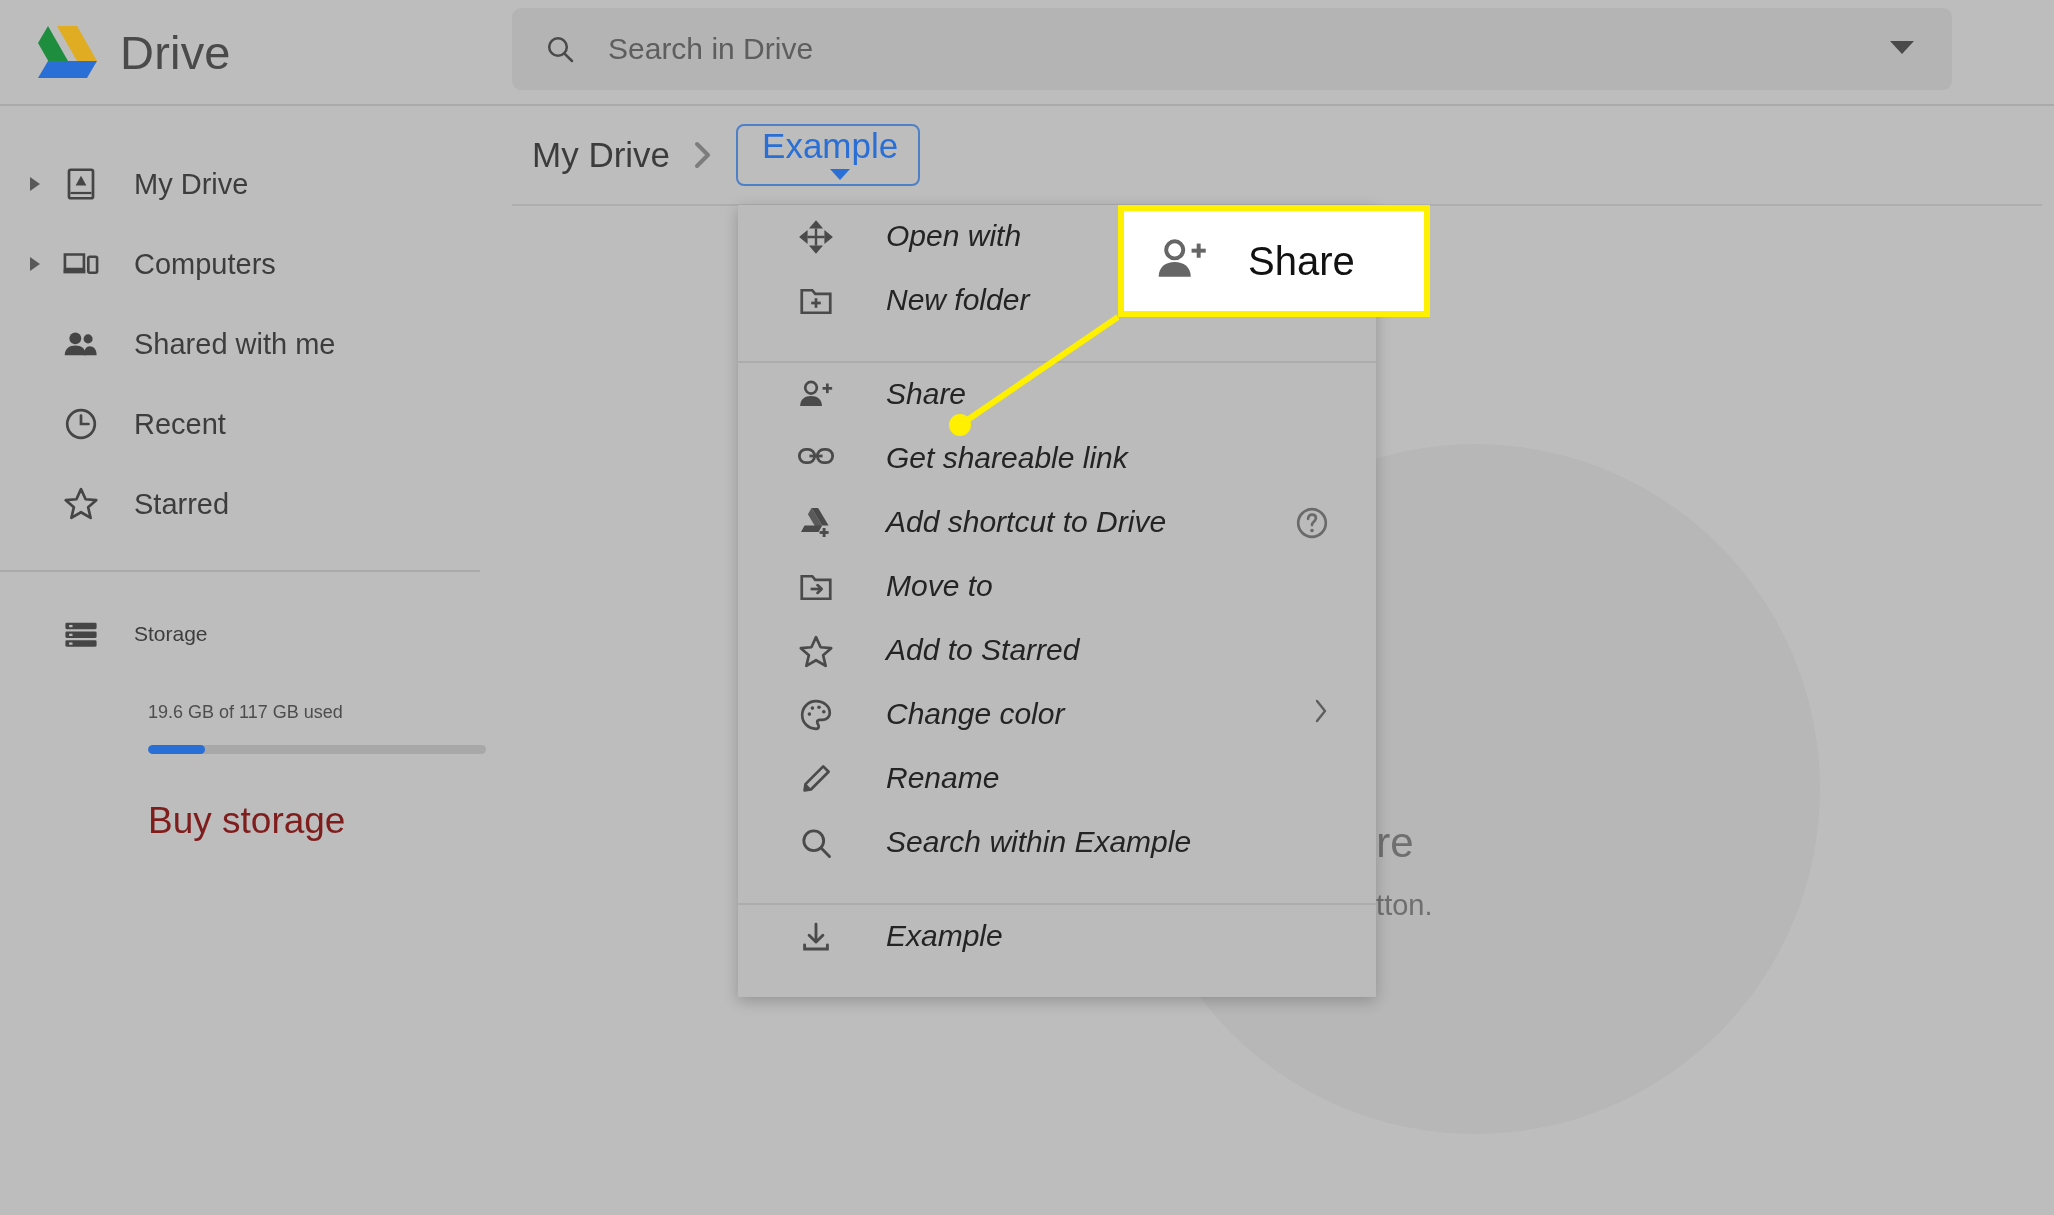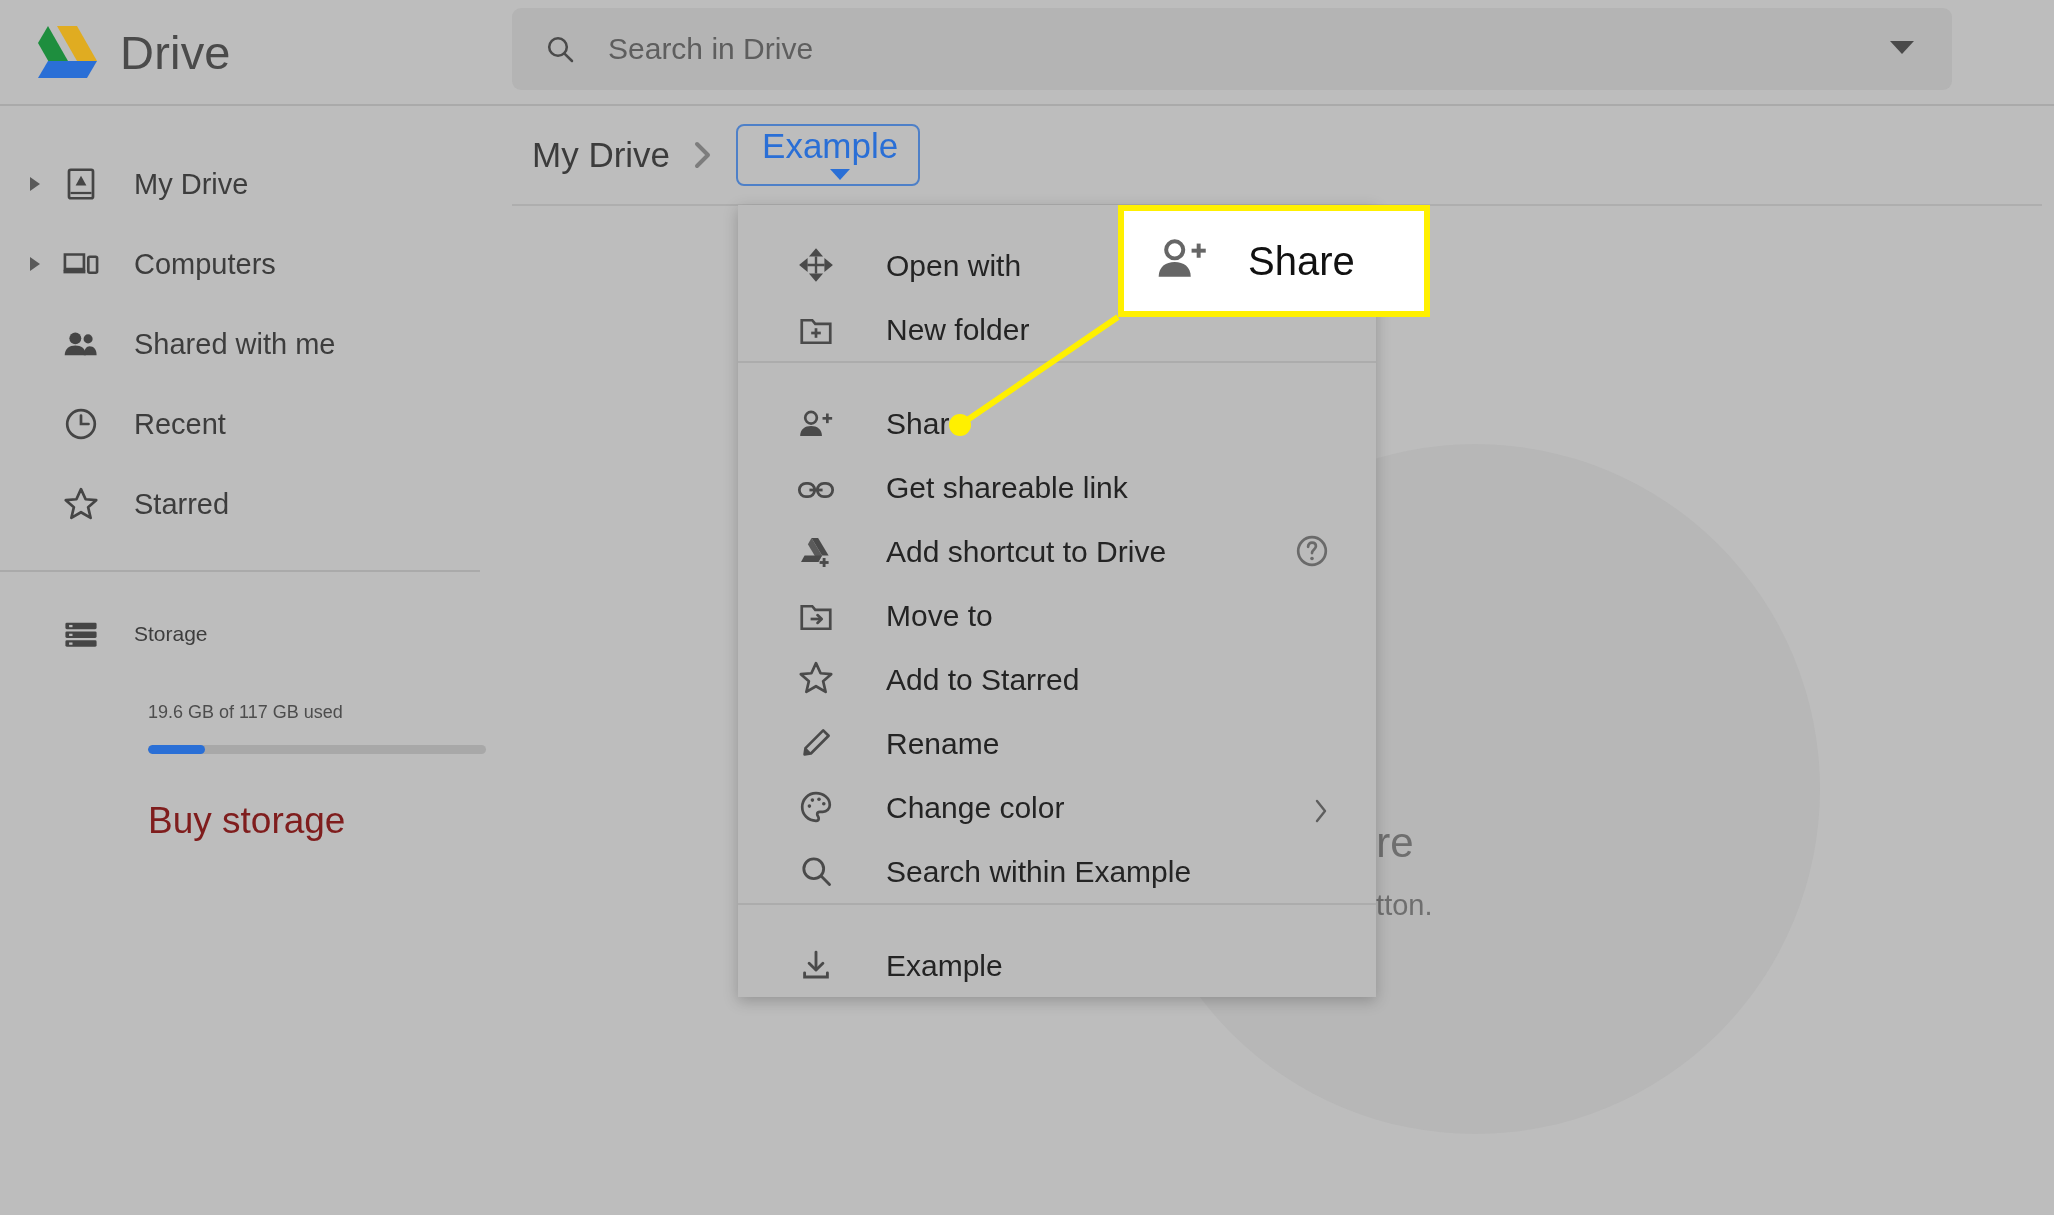--- a/index.html
+++ b/index.html
@@ -132,22 +132,22 @@
   #context-menu {
     position: absolute; left: 738px; top: 205px;
     width: 638px;
     background: #bbbbbb;
     box-shadow: 0 4px 14px rgba(0,0,0,.22);
     z-index: 40;
   }
   .menu-section { padding: 14px 0; }
   .menu-section + .menu-section { border-top: 2px solid #acacac; }
   .menu-item {
-    height: 64px; display: flex; align-items: flex-end;
-    padding: 0 28px 0 58px; position: relative;
+    height: 64px; display: flex; align-items: flex-start;
+    padding: 0 28px 0 58px; position: relative; font-style: italic;
   }
   .menu-item-icon { width: 40px; display: flex; justify-content: center; align-items: center; }
   .menu-item-label { font-size: 30px; color: #242424; margin-left: 50px; }
   .menu-item-trailing { position: absolute; right: 46px; display: flex; align-items: center; }
 
   
   #callout {
     position: absolute; left: 1118px; top: 205px;
     width: 312px; height: 112px;
     background: #ffffff;
@@ -401,45 +401,45 @@
           <svg width="38" height="38" viewBox="0 0 24 24">
             <path d="M12 2.6 L14.9 9 L21.6 9.6 L16.5 14 L18.1 20.8 L12 17.2 L5.9 20.8 L7.5 14 L2.4 9.6 L9.1 9 Z" fill="none" stroke="#4a4a4a" stroke-width="1.7" stroke-linejoin="round"></path>
           </svg>
         </span>
         <span class="menu-item-label">Add to Starred</span>
       </div>
 
       <div class="menu-item">
         <span class="menu-item-icon">
           <svg width="36" height="36" viewBox="0 0 24 24">
-            <path d="M16.8 3.6 L20.4 7.2 L8.6 19 L4.4 19.6 L5 15.4 Z" fill="none" stroke="#4a4a4a" stroke-width="1.8" stroke-linejoin="round"></path>
-            <path d="M4.6 19.4 L9 18.8 L5.2 15 Z" fill="#4a4a4a"></path>
-          </svg>
-        </span>
-        <span class="menu-item-label">Rename</span>
-      </div>
-
-      <div class="menu-item">
-        <span class="menu-item-icon">
-          <svg width="36" height="36" viewBox="0 0 24 24">
             <path d="M12 2.8 C6.8 2.8 2.8 6.8 2.8 12 C2.8 17.2 6.8 21.2 12 21.2 C13.2 21.2 13.8 20.4 13.8 19.6
                      C13.8 18.4 12.8 18 12.8 16.8 C12.8 15.8 13.6 15.2 14.6 15.2 H16.6 C19.2 15.2 21.2 13.2 21.2 10.6
                      C21.2 6.2 17 2.8 12 2.8 Z" fill="none" stroke="#4a4a4a" stroke-width="1.8"></path>
             <circle cx="7.6" cy="11.4" r="1.2" fill="#4a4a4a"></circle>
             <circle cx="9.6" cy="7.4" r="1.2" fill="#4a4a4a"></circle>
             <circle cx="14" cy="6.8" r="1.2" fill="#4a4a4a"></circle>
             <circle cx="17.2" cy="9.8" r="1.2" fill="#4a4a4a"></circle>
           </svg>
         </span>
         <span class="menu-item-label">Change color</span>
         <span class="menu-item-trailing">
           <svg width="18" height="28" viewBox="0 0 18 28">
             <path d="M5 4 L13 14 L5 24" fill="none" stroke="#5e5e5e" stroke-width="2.4" stroke-linecap="round" stroke-linejoin="round"></path>
           </svg>
         </span>
+      </div>
+
+      <div class="menu-item">
+        <span class="menu-item-icon">
+          <svg width="36" height="36" viewBox="0 0 24 24">
+            <path d="M16.8 3.6 L20.4 7.2 L8.6 19 L4.4 19.6 L5 15.4 Z" fill="none" stroke="#4a4a4a" stroke-width="1.8" stroke-linejoin="round"></path>
+            <path d="M4.6 19.4 L9 18.8 L5.2 15 Z" fill="#4a4a4a"></path>
+          </svg>
+        </span>
+        <span class="menu-item-label">Rename</span>
       </div>
 
       <div class="menu-item">
         <span class="menu-item-icon">
           <svg width="36" height="36" viewBox="0 0 24 24">
             <circle cx="10.5" cy="10.5" r="6.6" fill="none" stroke="#4a4a4a" stroke-width="1.9"></circle>
             <line x1="15.4" y1="15.4" x2="21" y2="21" stroke="#4a4a4a" stroke-width="1.9" stroke-linecap="round"></line>
           </svg>
         </span>
         <span class="menu-item-label">Search within Example</span>

